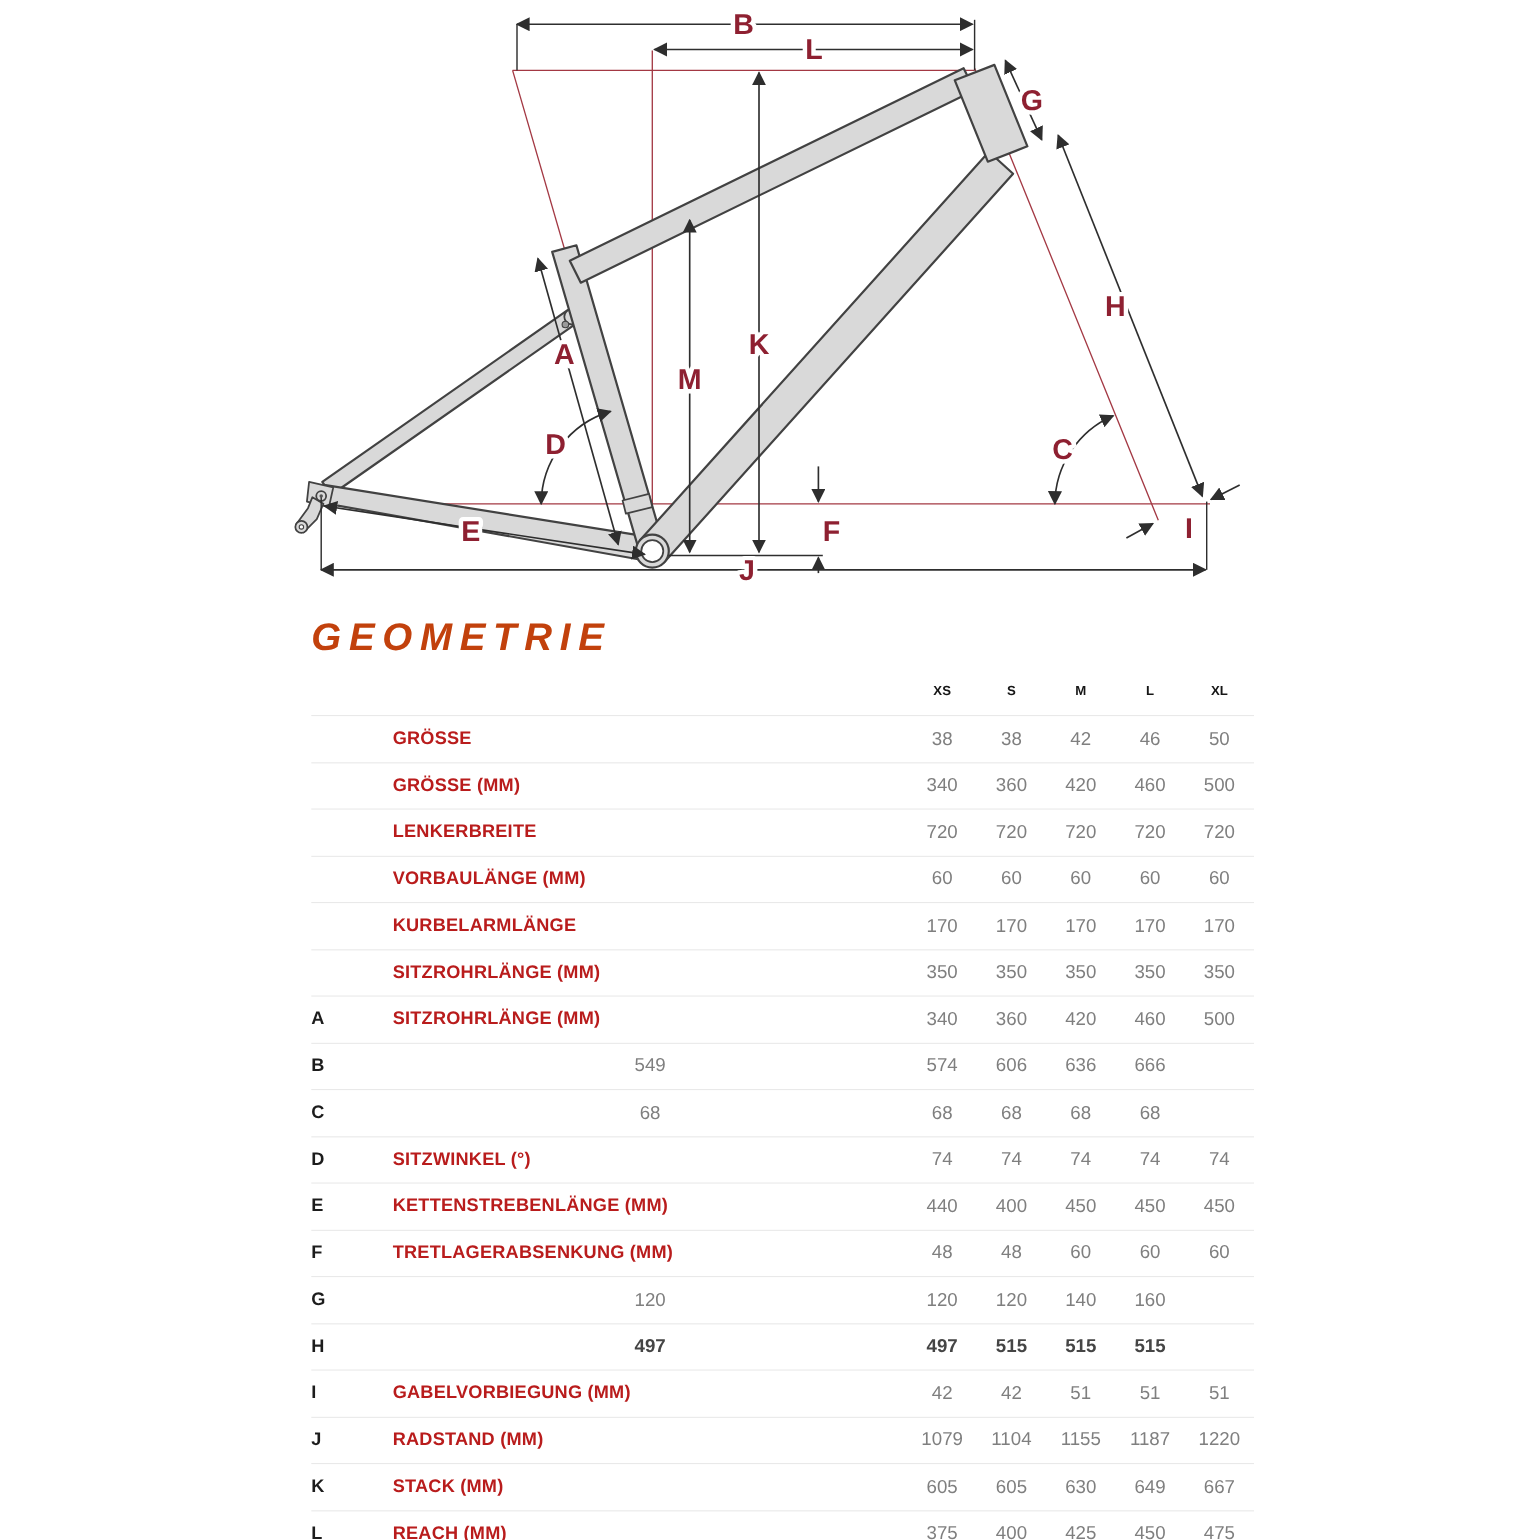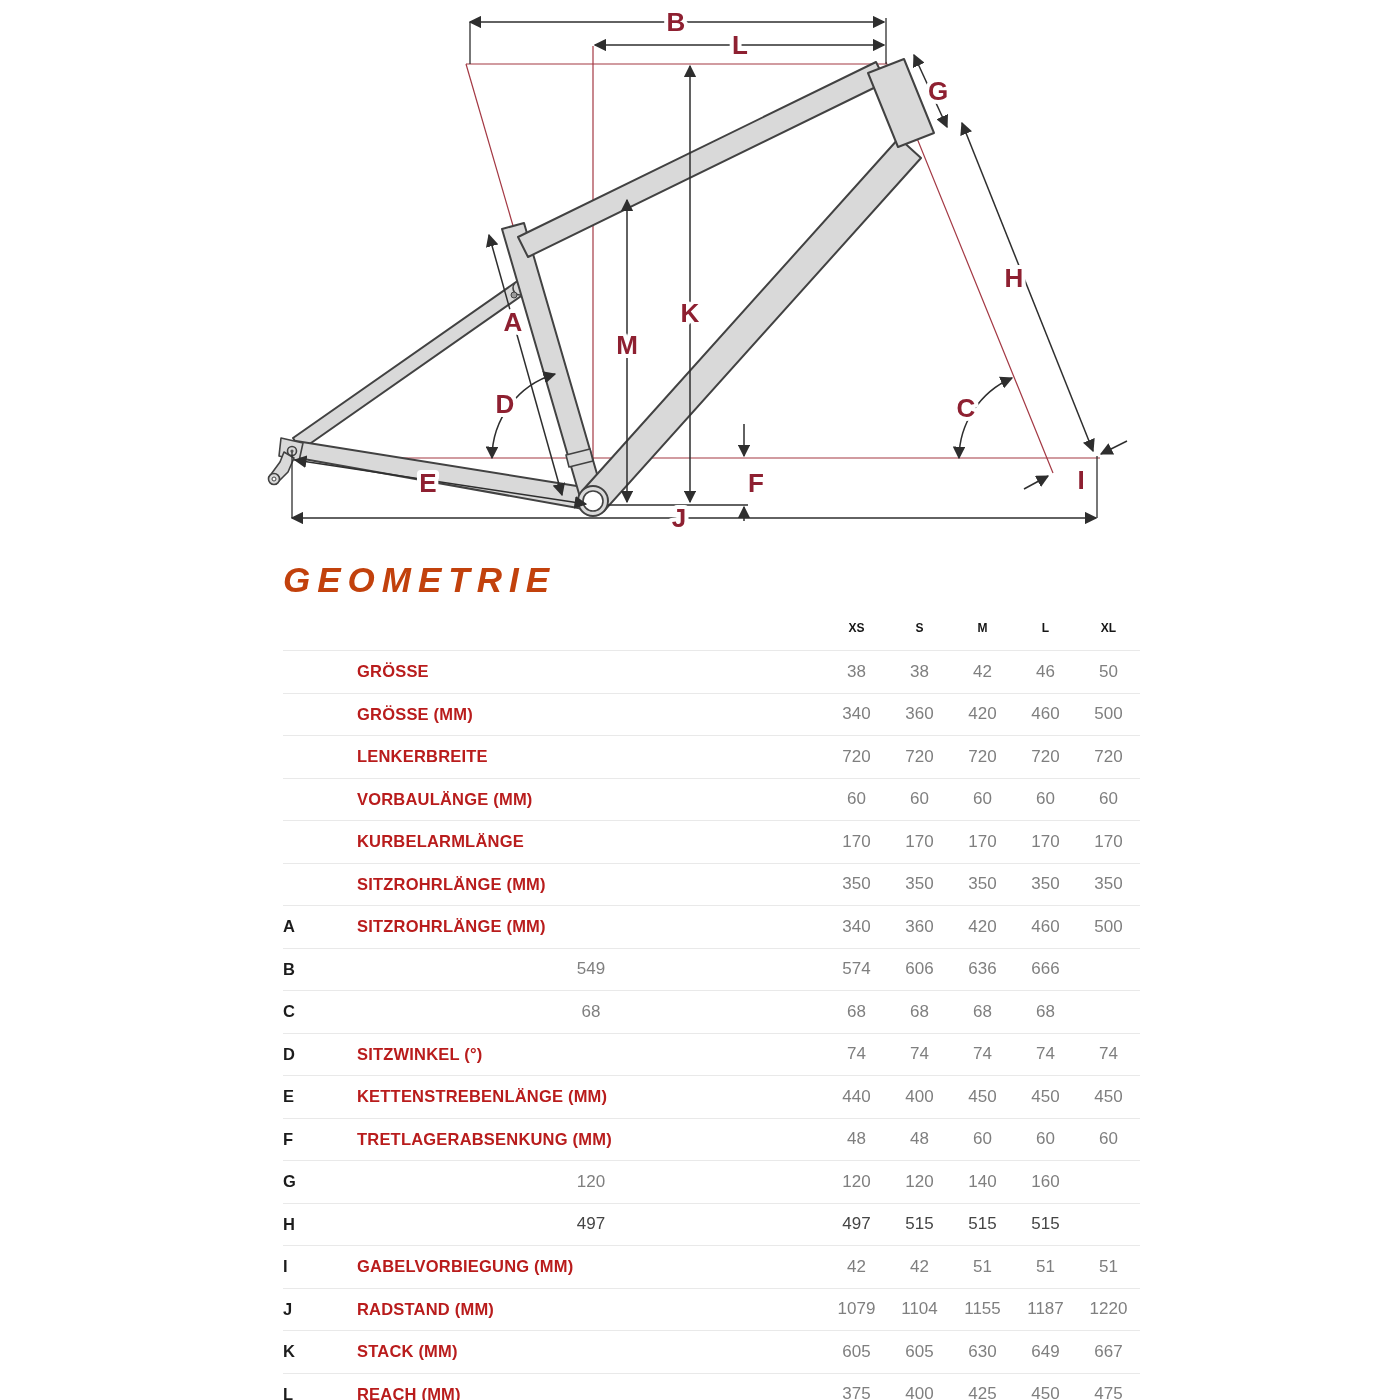--- a/index.html
+++ b/index.html
@@ -20,21 +20,21 @@
   
   .geo-table{position:absolute;left:283px;top:606px;width:857px;font-size:16.5px;color:#1c1c1c;}
   .thead,.trow{display:grid;grid-template-columns:74px 468px repeat(5,63px);align-items:center;}
   .thead{height:44px;}
   .trow{height:41.5px;border-top:1px solid #e9e9e9;}
   .tbody{border-bottom:1px solid #e9e9e9;}
   .c-letter{font-weight:600;color:#1c1c1c;}
   .c-label{font-weight:600;color:#b91c1c;letter-spacing:.2px;}
   .c-val{text-align:center;color:#7f7f7f;font-weight:400;font-size:17px;}
   .c-val.head{color:#161616;font-weight:700;font-size:12px;}
-  .tbody .trow:nth-child(14) .c-val{color:#454545;}
+  .tbody .trow:nth-child(14) .c-val{color:#454545;font-weight:bold;}
 </style>
 </head>
 <body>
 
 <div class="canvas">
 
   <svg class="diagram" width="1400" height="560" viewBox="0 0 1400 560">
     <defs>
       <marker id="arr" viewBox="0 0 10 10" refX="9" refY="5" markerWidth="8.5" markerHeight="8.5" orient="auto-start-reverse">
         <path d="M0,0 L10,5 L0,10 z" fill="#2e2e2e"></path>

